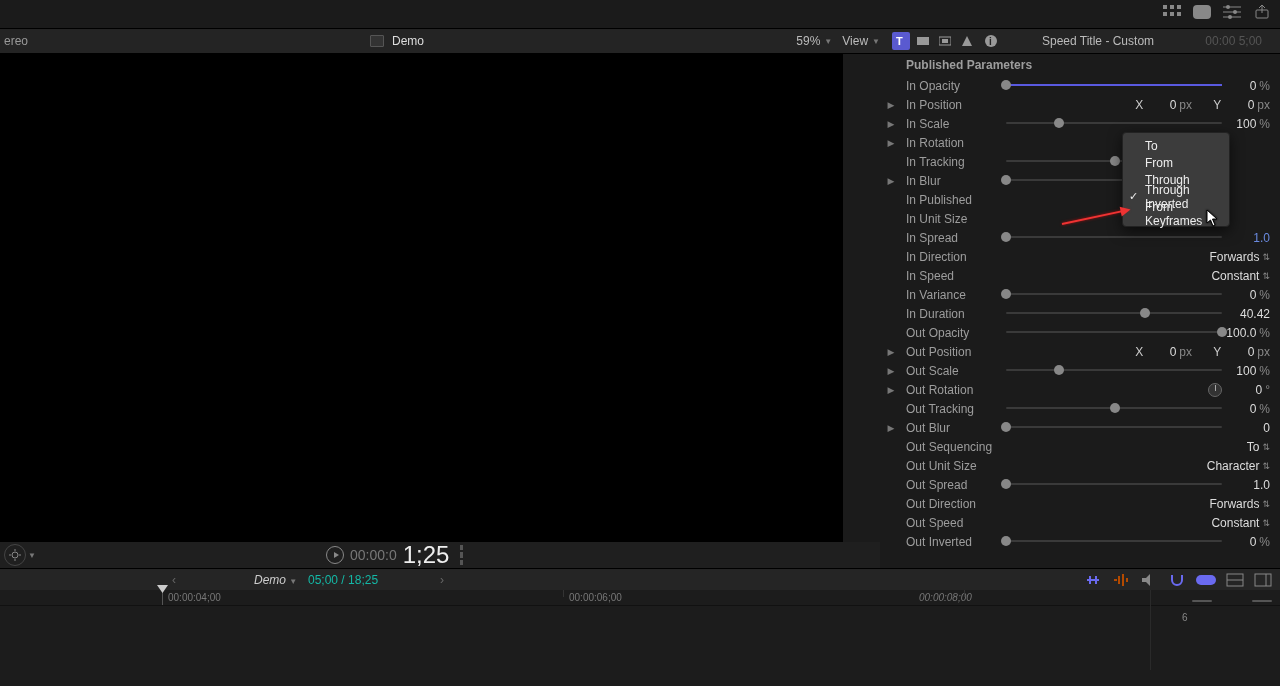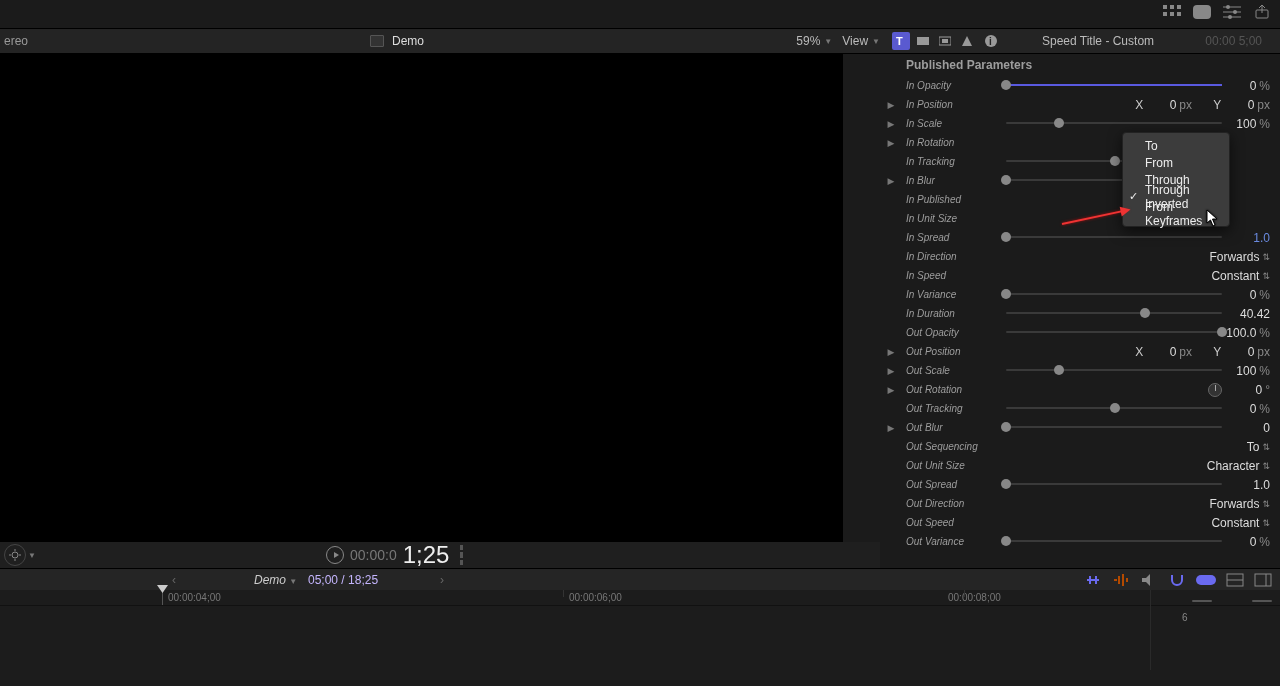--- a/index.html
+++ b/index.html
@@ -43,21 +43,21 @@
   .play-circle::after{content:"";border-left:5px solid #888;border-top:3px solid transparent;border-bottom:3px solid transparent;margin-left:2px;}
   .transport .smalltime { color:#777; font-size:14px;}
   .transport .bigtime { color:#eee; font-size:24px; font-weight:500;}
   .transport .skim { position:absolute; left:460px; width:14px; height:20px; display:flex; flex-direction:column; justify-content:center; gap:2px;}
   .skim span{display:block;width:3px;height:14px;background:#555;}
 
   .browser-nav { position:absolute; left:0; top:568px; width:1280px; height:22px; background:#252525; border-top:1px solid #000; display:flex; align-items:center;}
   .browser-nav .navback { position:absolute; left:172px; color:#666;}
   .browser-nav .navfwd { position:absolute; left:440px; color:#666;}
   .browser-nav .clipname { position:absolute; left:254px; color:#ccc; font-size:12px;font-style:italic;}
-  .browser-nav .cliptc { position:absolute; left:308px; color:#c4b5fd; font-size:12px;}
+  .browser-nav .cliptc { position:absolute; left:308px; color:#14b8a6; font-size:12px;}
   .browser-nav .righticons { position:absolute; right:8px; display:flex; gap:10px; align-items:center; color:#888;}
   .righticons .ricon{width:18px;height:14px;}
   .snapicon{color:#6a6af0;}
   .skimicon{color:#b44a00;}
   .pillicon { width:20px; height:10px; background:#6a6af0; border-radius:5px;}
 
   .timeline-area { position:absolute; left:0; top:590px; width:1280px; height:96px; background:#1c1c1c;}
   .ruler { position:relative; height:16px; border-bottom:1px solid #111;}
   .ruler .tlabel { position:absolute; top:2px; color:#777; font-size:10px;}
   .ruler .tick { position:absolute; top:0; width:1px; height:7px; background:#333;}
@@ -65,21 +65,21 @@
   .playhead::before{content:"";position:absolute;top:-5px;left:-5px;width:11px;height:8px;background:#ccc;clip-path:polygon(0 0,100% 0,50% 100%);}
   .audio-right { position:absolute; right:8px; top:598px; width:90px; height:78px; }
   .audio-right .brlines { position:absolute; top:2px; left:10px; right:0; height:10px; display:flex; justify-content:space-between;}
   .brlines span{width:20px;height:2px;background:#555;border-radius:1px;}
   .audio-right .six { position:absolute; top:14px; left:0; color:#888; font-size:10px;}
 
   
   .param-panel { position:absolute; left:886px; top:76px; right:0; }
   .row { position:relative; height:19px; display:flex; align-items:center; }
   .row .disclose { width:10px; text-align:center; color:#777; font-size:9px; margin-right:2px;}
-  .row .lbl { color:#9d9d9d; font-size:10px; padding-left:8px; width:120px;font-style:italic;}
+  .row .lbl { color:#9d9d9d; font-size:12px; padding-left:8px; width:120px;}
   .row .ctrl { position:absolute; right:58px; left:120px; height:19px; }
   .slider-track { position:absolute; top:8px; left:0; right:0; height:2px; background:#3a3a3a; border-radius:1px;}
   .slider-blue { position:absolute; top:8px; left:0; height:2px; background:#5a5ae0;}
   .slider-knob { position:absolute; top:4px; width:10px; height:10px; background:#888; border-radius:50%;}
   .dial { width:14px;height:14px;border:1px solid #666;border-radius:50%;background:#333;position:relative;}
   .dial::after{content:"";position:absolute;left:6px;top:1px;width:1px;height:6px;background:#aaa;}
   .valblock { position:absolute; right:10px; display:flex; align-items:center; gap:3px; color:#ddd; font-size:12px;}
   .val { min-width:26px; text-align:right; }
   .unit { color:#888; }
   .xy-label { color:#ccc; margin:0 4px; }
@@ -240,21 +240,21 @@
           <line x1="12" y1="1" x2="12" y2="13" stroke="#888"></line>
         </svg></div>
   </div>
 </div>
 
 <div class="timeline-area">
   <div class="ruler">
     <div class="playhead" style="left:162px;"></div>
     <span class="tlabel" style="left:168px;">00:00:04;00</span>
     <span class="tlabel" style="left:569px;">00:00:06;00</span>
-    <span class="tlabel" style="left:948px;">00:00:08;00</span>
+    <span class="tlabel" style="left:919px;font-style:italic;">00:00:08;00</span>
     <span class="tick" style="left:563px;"></span>
     <span class="tick" style="left:964px;"></span>
     <span class="tick" style="left:1150px;height:80px;top:0;background:#2a2a2a;"></span>
   </div>
 </div>
 <div class="audio-right">
   <div class="brlines">
       <span></span>
       <span></span>
     </div>
@@ -493,21 +493,21 @@
   <div class="row">
     <span class="disclose"></span>
       <span class="lbl">Out Speed</span>
     <div class="valblock">
         <span class="val">Constant</span>
         <span class="updn">⇅</span>
       </div>
   </div>
   <div class="row">
     <span class="disclose"></span>
-      <span class="lbl">Out Variance</span>
+      <span class="lbl">Out Inverted</span>
     <div class="ctrl">
         <div class="slider-track"></div>
         <div class="slider-knob" style="left:-5px;"></div>
       </div>
     <div class="valblock">
         <span class="val">0</span>
         <span class="unit">%</span>
       </div>
   </div>
 </div>

